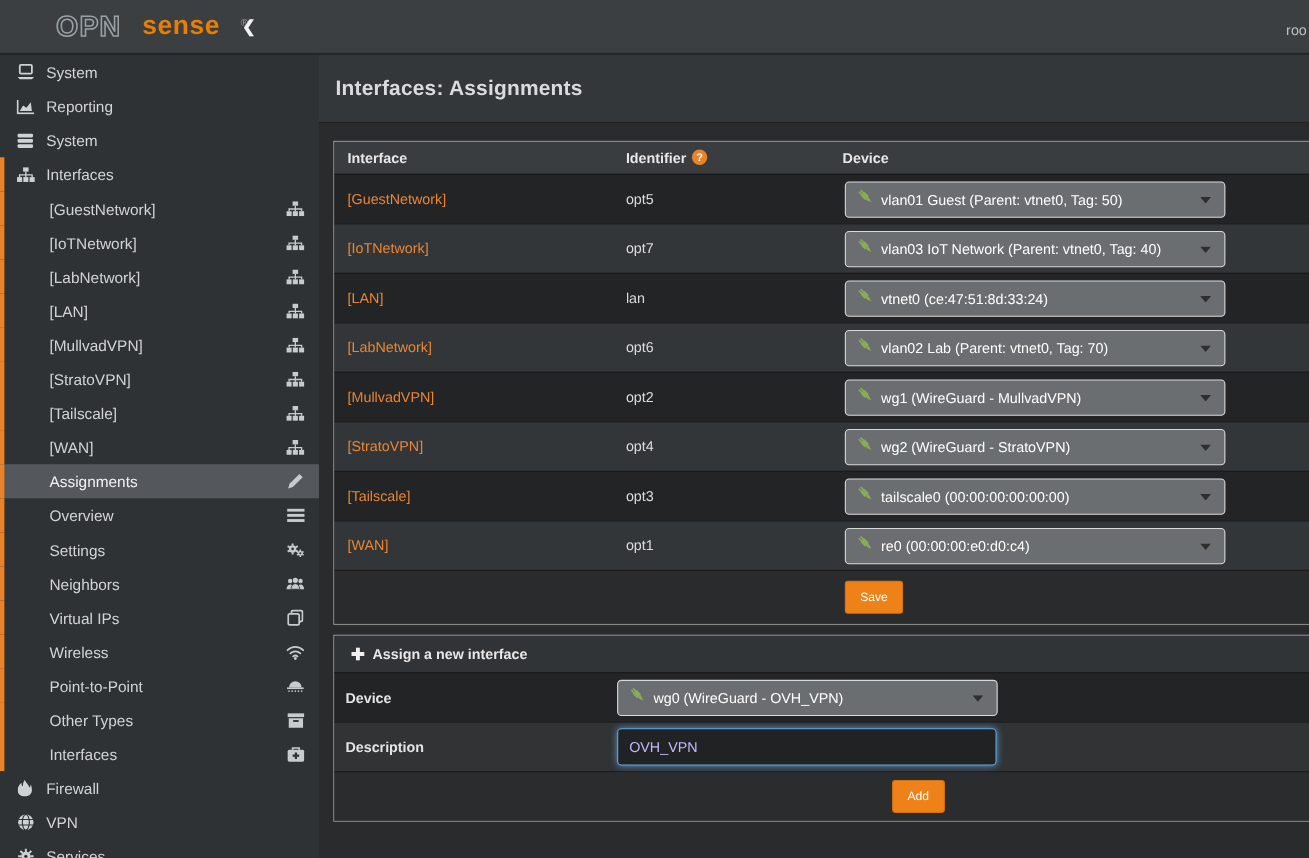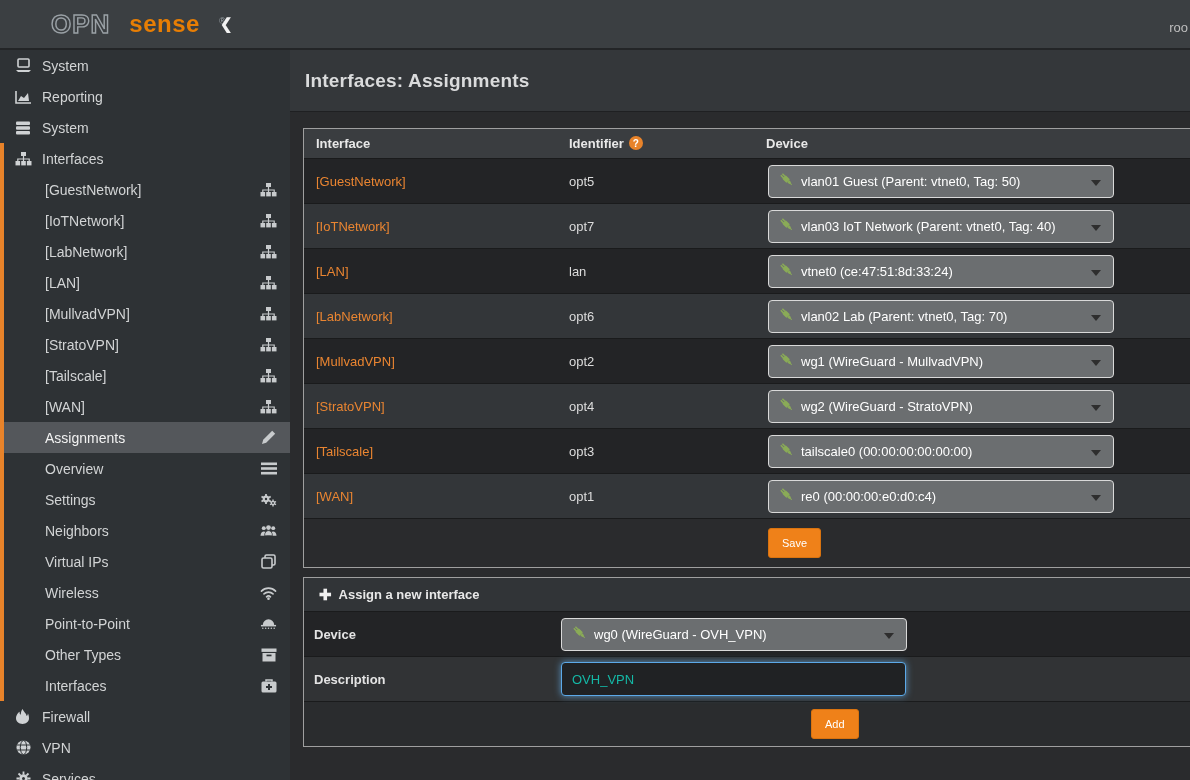--- a/index.html
+++ b/index.html
@@ -79,21 +79,21 @@
              padding-left:15px; color:#e8e8e8; font-size:13px; font-weight:bold; gap:7px; }
   .p2-row { display:grid; grid-template-columns:250px 1fr; align-items:center;
             height:45px; border-top:1px solid #1a1b1c; }
   .p2-row.dark  { background:#232426; }
   .p2-row.light { background:#313335; }
   .p2-row.btnrow { background:#2a2c2e; }
   .p2-label { padding-left:10px; color:#e4e4e4; font-size:13px; font-weight:bold; }
   .p2-field { display:flex; align-items:center; }
   .p2-field .select { margin-left:7px; }
   .desc-input { margin-left:7px; width:345px; height:34px; background:#202224;
-                border:1px solid #5ca9e8; border-radius:4px; color:#14b8a6;
+                border:1px solid #5ca9e8; border-radius:4px; color:#c4b5fd;
                 font-size:13px; padding:0 10px; outline:none;
                 box-shadow:0 0 7px rgba(102,175,233,.75);
                 font-family:"Liberation Sans", sans-serif; }
   .add-btn { margin-left:257px; padding:8px 13px; }
 
   .plug { color:#8aab57; }
   .qmark { width:14px; height:14px; border-radius:50%; background:#e8832a; color:#fff;
            font-size:10px; font-weight:bold; display:inline-flex; align-items:center;
            justify-content:center; cursor:pointer; }
   .plus-glyph { color:#f0f0f0; font-weight:bold; font-size:15px; }

